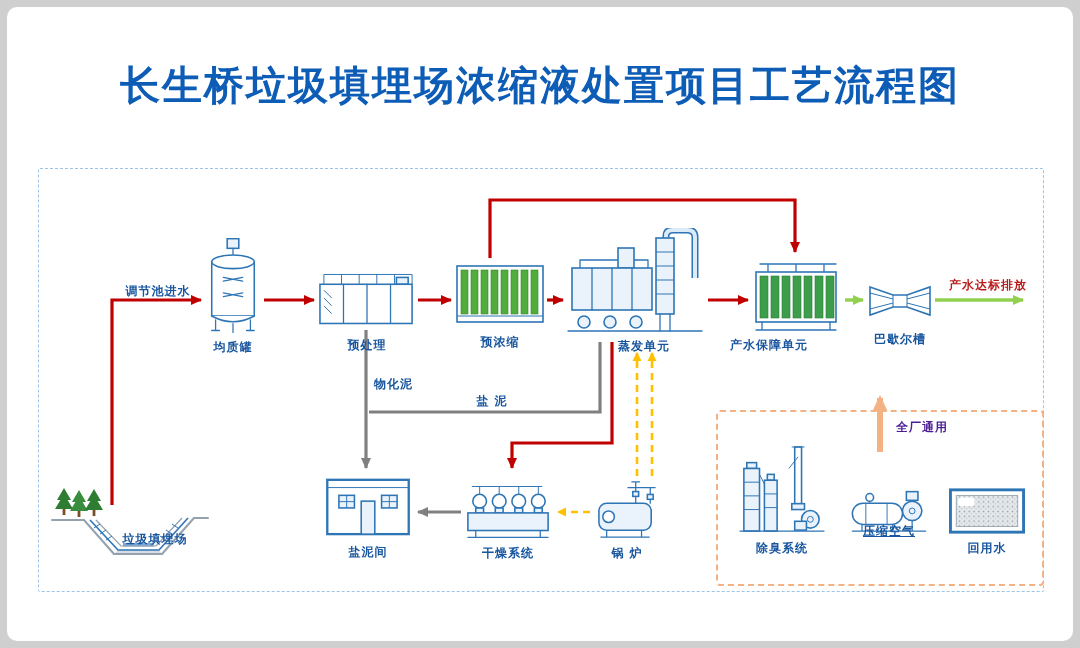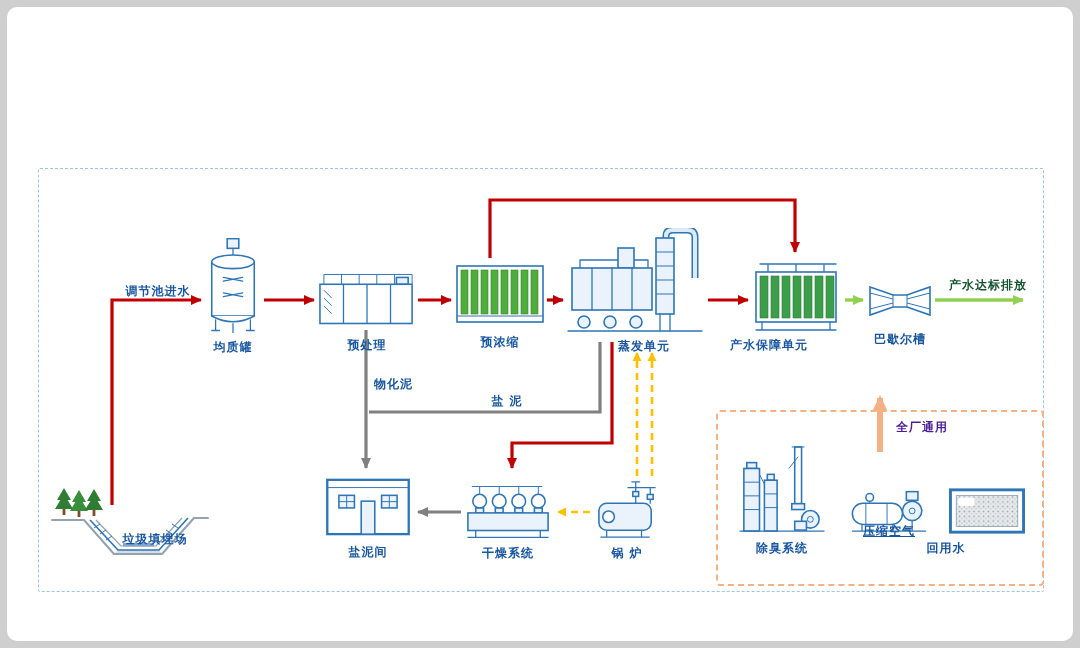--- a/index.html
+++ b/index.html
@@ -9,38 +9,39 @@
   .title{position:absolute;left:0;right:0;top:58px;text-align:center;font-size:40px;font-weight:800;
          color:#0d5cb6;letter-spacing:2px;margin:0;}
   .diagram-border{position:absolute;left:38px;top:168px;width:1004px;height:422px;
          border:1px dashed #9dc3e6;border-radius:2px;}
   .utility-box{position:absolute;left:716px;top:410px;width:324px;height:172px;
          border:2px dashed #f4b183;border-radius:4px;}
   .node{position:absolute;}
   .node svg{display:block;width:100%;height:100%;}
   .lbl{position:absolute;font-size:12px;font-weight:bold;color:#17559e;text-align:center;
        letter-spacing:1px;line-height:14px;}
-  .lbl.green{color:#14532d;}
+  .lbl.green{color:#b91c1c;}
   .lbl.orange{color:#4c1d95;}
   .arrows{position:absolute;left:0;top:0;width:1080px;height:648px;pointer-events:none;}
   
   .ol{fill:#ffffff;stroke:#2e75b6;stroke-width:1.6;}
   .fl{fill:#eaf3fb;stroke:#2e75b6;stroke-width:1.6;}
   .ln{fill:none;stroke:#2e75b6;stroke-width:1.3;stroke-linecap:round;stroke-linejoin:round;}
   .lt{fill:none;stroke:#2e75b6;stroke-width:1;}
   .slat{fill:#4fae3b;stroke:#35862a;stroke-width:.6;}
   .slat2{fill:#3c9e4a;stroke:#2b7d38;stroke-width:.6;}
   .gry{fill:none;stroke:#93a2ad;stroke-width:2;stroke-linecap:round;stroke-linejoin:round;}
 </style>
 </head>
 <body>
 
 <div class="stage">
   <div class="card"></div>
 
+  <h1 class="title">长生桥垃圾填埋场浓缩液处置项目工艺流程图</h1>
 
   <div class="diagram-border"></div>
   <div class="utility-box"></div>
 
   <svg class="arrows" viewBox="0 0 1080 648">
     <defs>
       <marker id="mr" markerUnits="userSpaceOnUse" markerWidth="14" markerHeight="13" refX="11" refY="6" orient="auto">
         <path d="M1,1 L12,6 L1,11 Z" fill="#c00000"></path>
       </marker>
       <marker id="mg" markerUnits="userSpaceOnUse" markerWidth="14" markerHeight="13" refX="11" refY="6" orient="auto">
@@ -267,20 +268,20 @@
   <div class="lbl" style="left:318px;top:338px;width:98px;">预处理</div>
   <div class="lbl" style="left:455px;top:335px;width:90px;">预浓缩</div>
   <div class="lbl" style="left:570px;top:339px;width:100px;text-align:right;">蒸发单元</div>
   <div class="lbl" style="left:717px;top:338px;width:104px;">产水保障单元</div>
   <div class="lbl" style="left:868px;top:332px;width:64px;font-family:Liberation Serif, serif;">巴歇尔槽</div>
   <div class="lbl" style="left:324px;top:545px;width:88px;">盐泥间</div>
   <div class="lbl" style="left:464px;top:546px;width:88px;">干燥系统</div>
   <div class="lbl" style="left:593px;top:546px;width:68px;">锅 炉</div>
   <div class="lbl" style="left:738px;top:541px;width:88px;">除臭系统</div>
   <div class="lbl" style="left:850px;top:524px;width:78px;text-decoration:underline;">压缩空气</div>
-  <div class="lbl" style="left:907px;top:541px;width:78px;">回用水</div>
+  <div class="lbl" style="left:948px;top:541px;width:78px;">回用水</div>
 
   <div class="lbl" style="left:112px;top:284px;width:92px;">调节池进水</div>
   <div class="lbl green" style="left:938px;top:278px;width:100px;">产水达标排放</div>
   <div class="lbl" style="left:374px;top:377px;width:60px;text-align:left;">物化泥</div>
-  <div class="lbl" style="left:477px;top:394px;width:60px;">盐 泥</div>
+  <div class="lbl" style="left:462px;top:394px;width:60px;">盐 泥</div>
   <div class="lbl orange" style="left:890px;top:420px;width:64px;">全厂通用</div>
 </div>
 
 </body></html>

